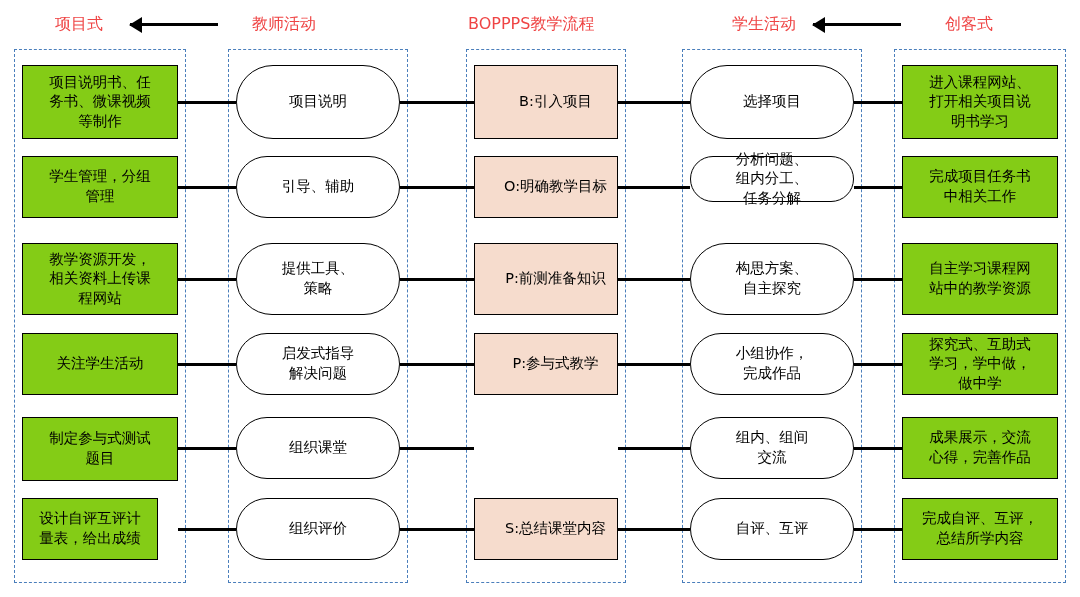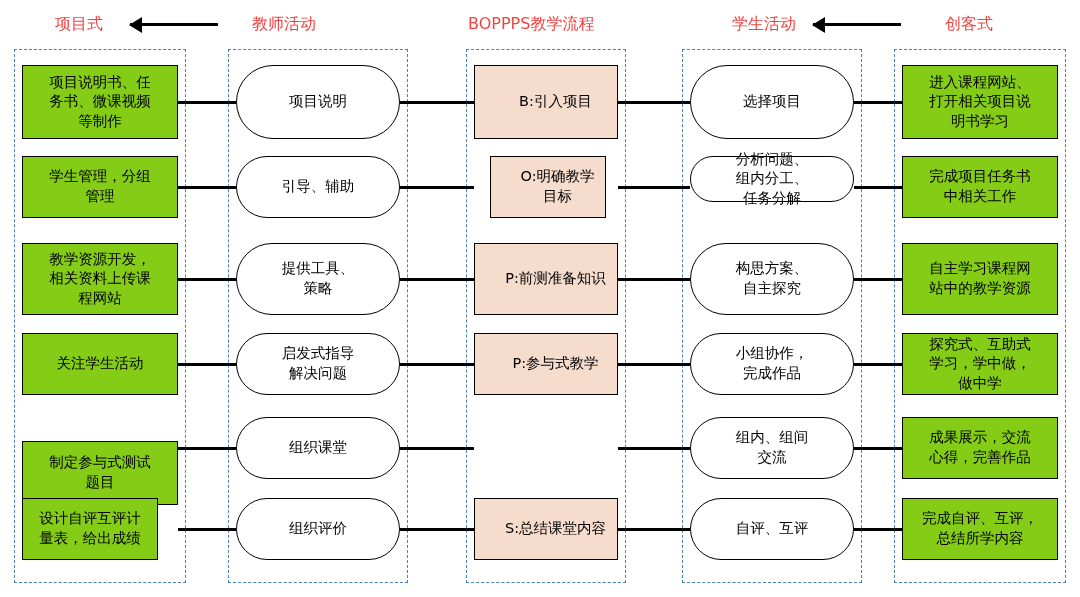--- a/index.html
+++ b/index.html
@@ -116,21 +116,21 @@
     <div class="node rect" style="left: 902px; top: 65px; width: 156px; height: 74px;">进入课程网站、
 打开相关项目说
 明书学习</div>
     <div class="hline" style="left: 178px; top: 100.5px; width: 58px;"></div>
     <div class="hline" style="left: 400px; top: 100.5px; width: 74px;"></div>
     <div class="hline" style="left: 618px; top: 100.5px; width: 72px;"></div>
     <div class="hline" style="left: 854px; top: 100.5px; width: 48px;"></div>
     <div class="node rect" style="left: 22px; top: 156px; width: 156px; height: 62px;">学生管理，分组
 管理</div>
     <div class="node pill" style="left: 236px; top: 156px; width: 164px; height: 62px;">引导、辅助</div>
-    <div class="node rect-fill" style="left: 490px; top: 156px; width: 116px; height: 62px;">O:明确教学目标</div>
+    <div class="node rect-fill" style="left: 474px; top: 156px; width: 144px; height: 62px;">O:明确教学目标</div>
     <div class="node pill" style="left: 690px; top: 156px; width: 164px; height: 46px;">分析问题、
 组内分工、
 任务分解</div>
     <div class="node rect" style="left: 902px; top: 156px; width: 156px; height: 62px;">完成项目任务书
 中相关工作</div>
     <div class="hline" style="left: 178px; top: 185.5px; width: 58px;"></div>
     <div class="hline" style="left: 400px; top: 185.5px; width: 74px;"></div>
     <div class="hline" style="left: 618px; top: 185.5px; width: 72px;"></div>
     <div class="hline" style="left: 854px; top: 185.5px; width: 48px;"></div>
     <div class="node rect" style="left: 22px; top: 243px; width: 156px; height: 72px;">教学资源开发，
@@ -153,21 +153,21 @@
     <div class="node rect-fill" style="left: 474px; top: 333px; width: 144px; height: 62px;">P:参与式教学</div>
     <div class="node pill" style="left: 690px; top: 333px; width: 164px; height: 62px;">小组协作，
 完成作品</div>
     <div class="node rect" style="left: 902px; top: 333px; width: 156px; height: 62px;">探究式、互助式
 学习，学中做，
 做中学</div>
     <div class="hline" style="left: 178px; top: 362.5px; width: 58px;"></div>
     <div class="hline" style="left: 400px; top: 362.5px; width: 74px;"></div>
     <div class="hline" style="left: 618px; top: 362.5px; width: 72px;"></div>
     <div class="hline" style="left: 854px; top: 362.5px; width: 48px;"></div>
-    <div class="node rect" style="left: 22px; top: 417px; width: 156px; height: 64px; margin-top: 24px;">制定参与式测试
+    <div class="node rect" style="left: 22px; top: 417px; width: 156px; height: 64px;">制定参与式测试
 题目</div>
     <div class="node pill" style="left: 236px; top: 417px; width: 164px; height: 62px;">组织课堂</div>
     <div class="node pill" style="left: 690px; top: 417px; width: 164px; height: 62px;">组内、组间
 交流</div>
     <div class="node rect" style="left: 902px; top: 417px; width: 156px; height: 62px;">成果展示，交流
 心得，完善作品</div>
     <div class="hline" style="left: 178px; top: 446.5px; width: 58px;"></div>
     <div class="hline" style="left: 400px; top: 446.5px; width: 74px;"></div>
     <div class="hline" style="left: 618px; top: 446.5px; width: 72px;"></div>
     <div class="hline" style="left: 854px; top: 446.5px; width: 48px;"></div>

